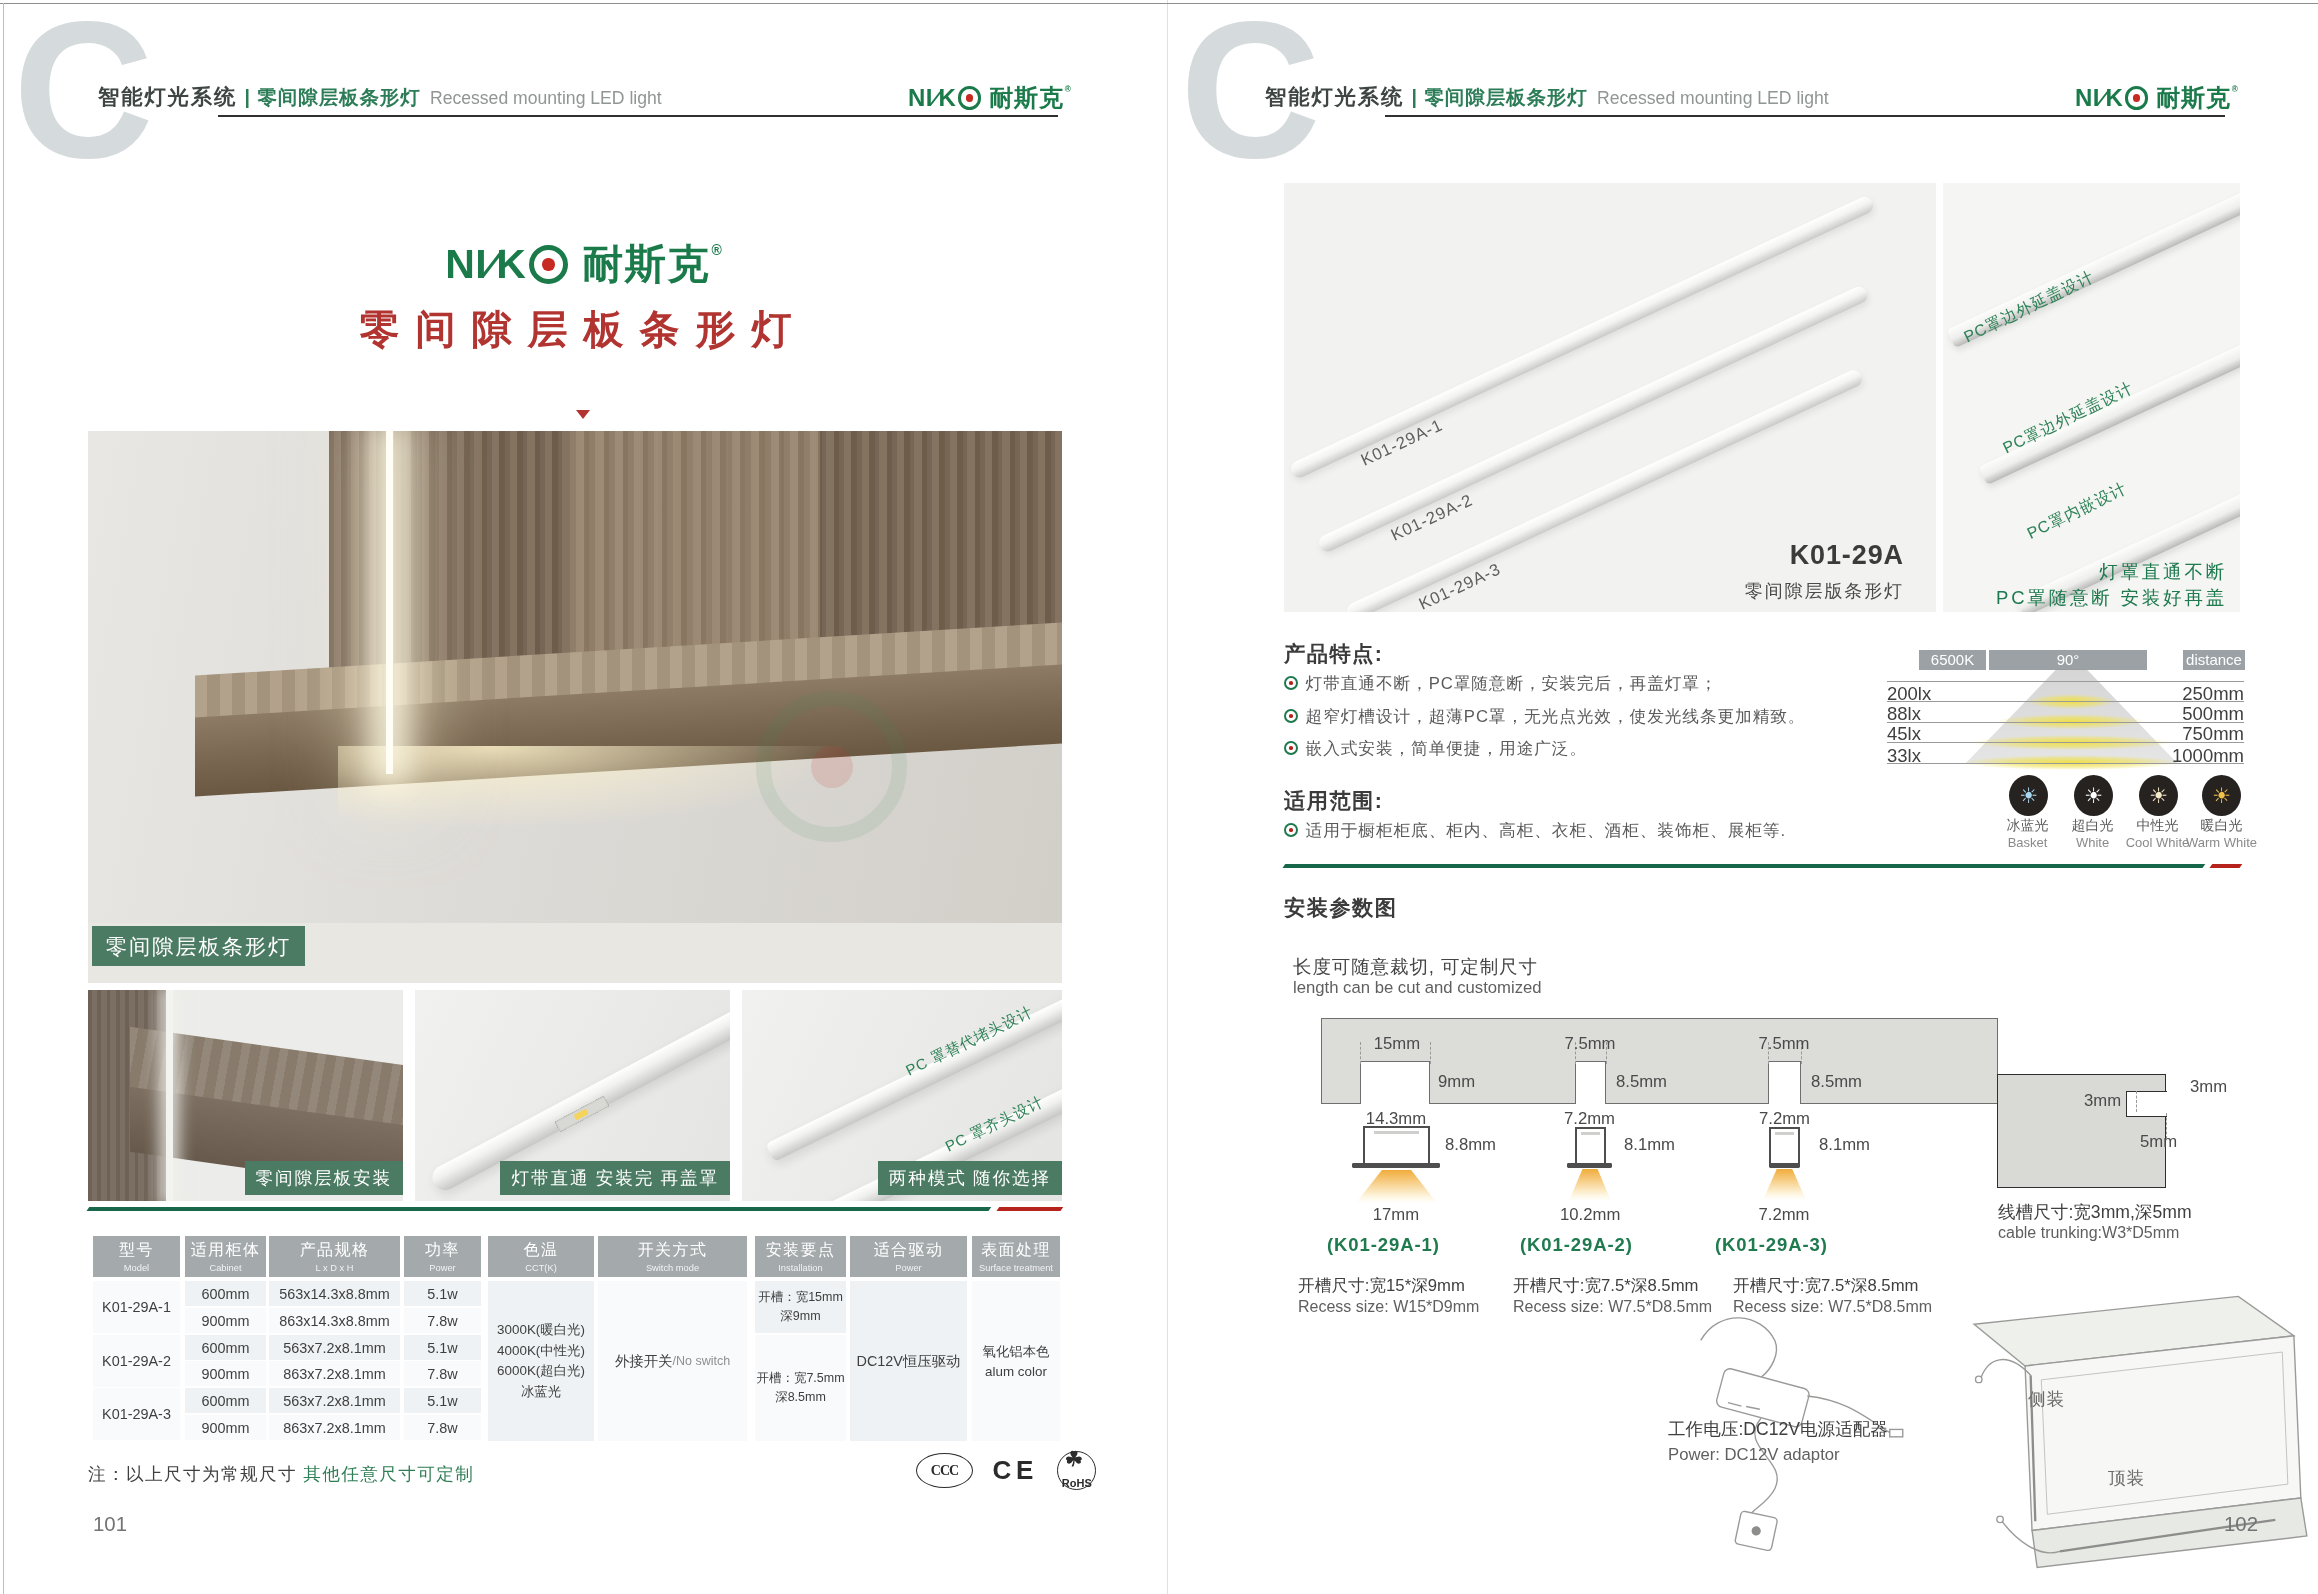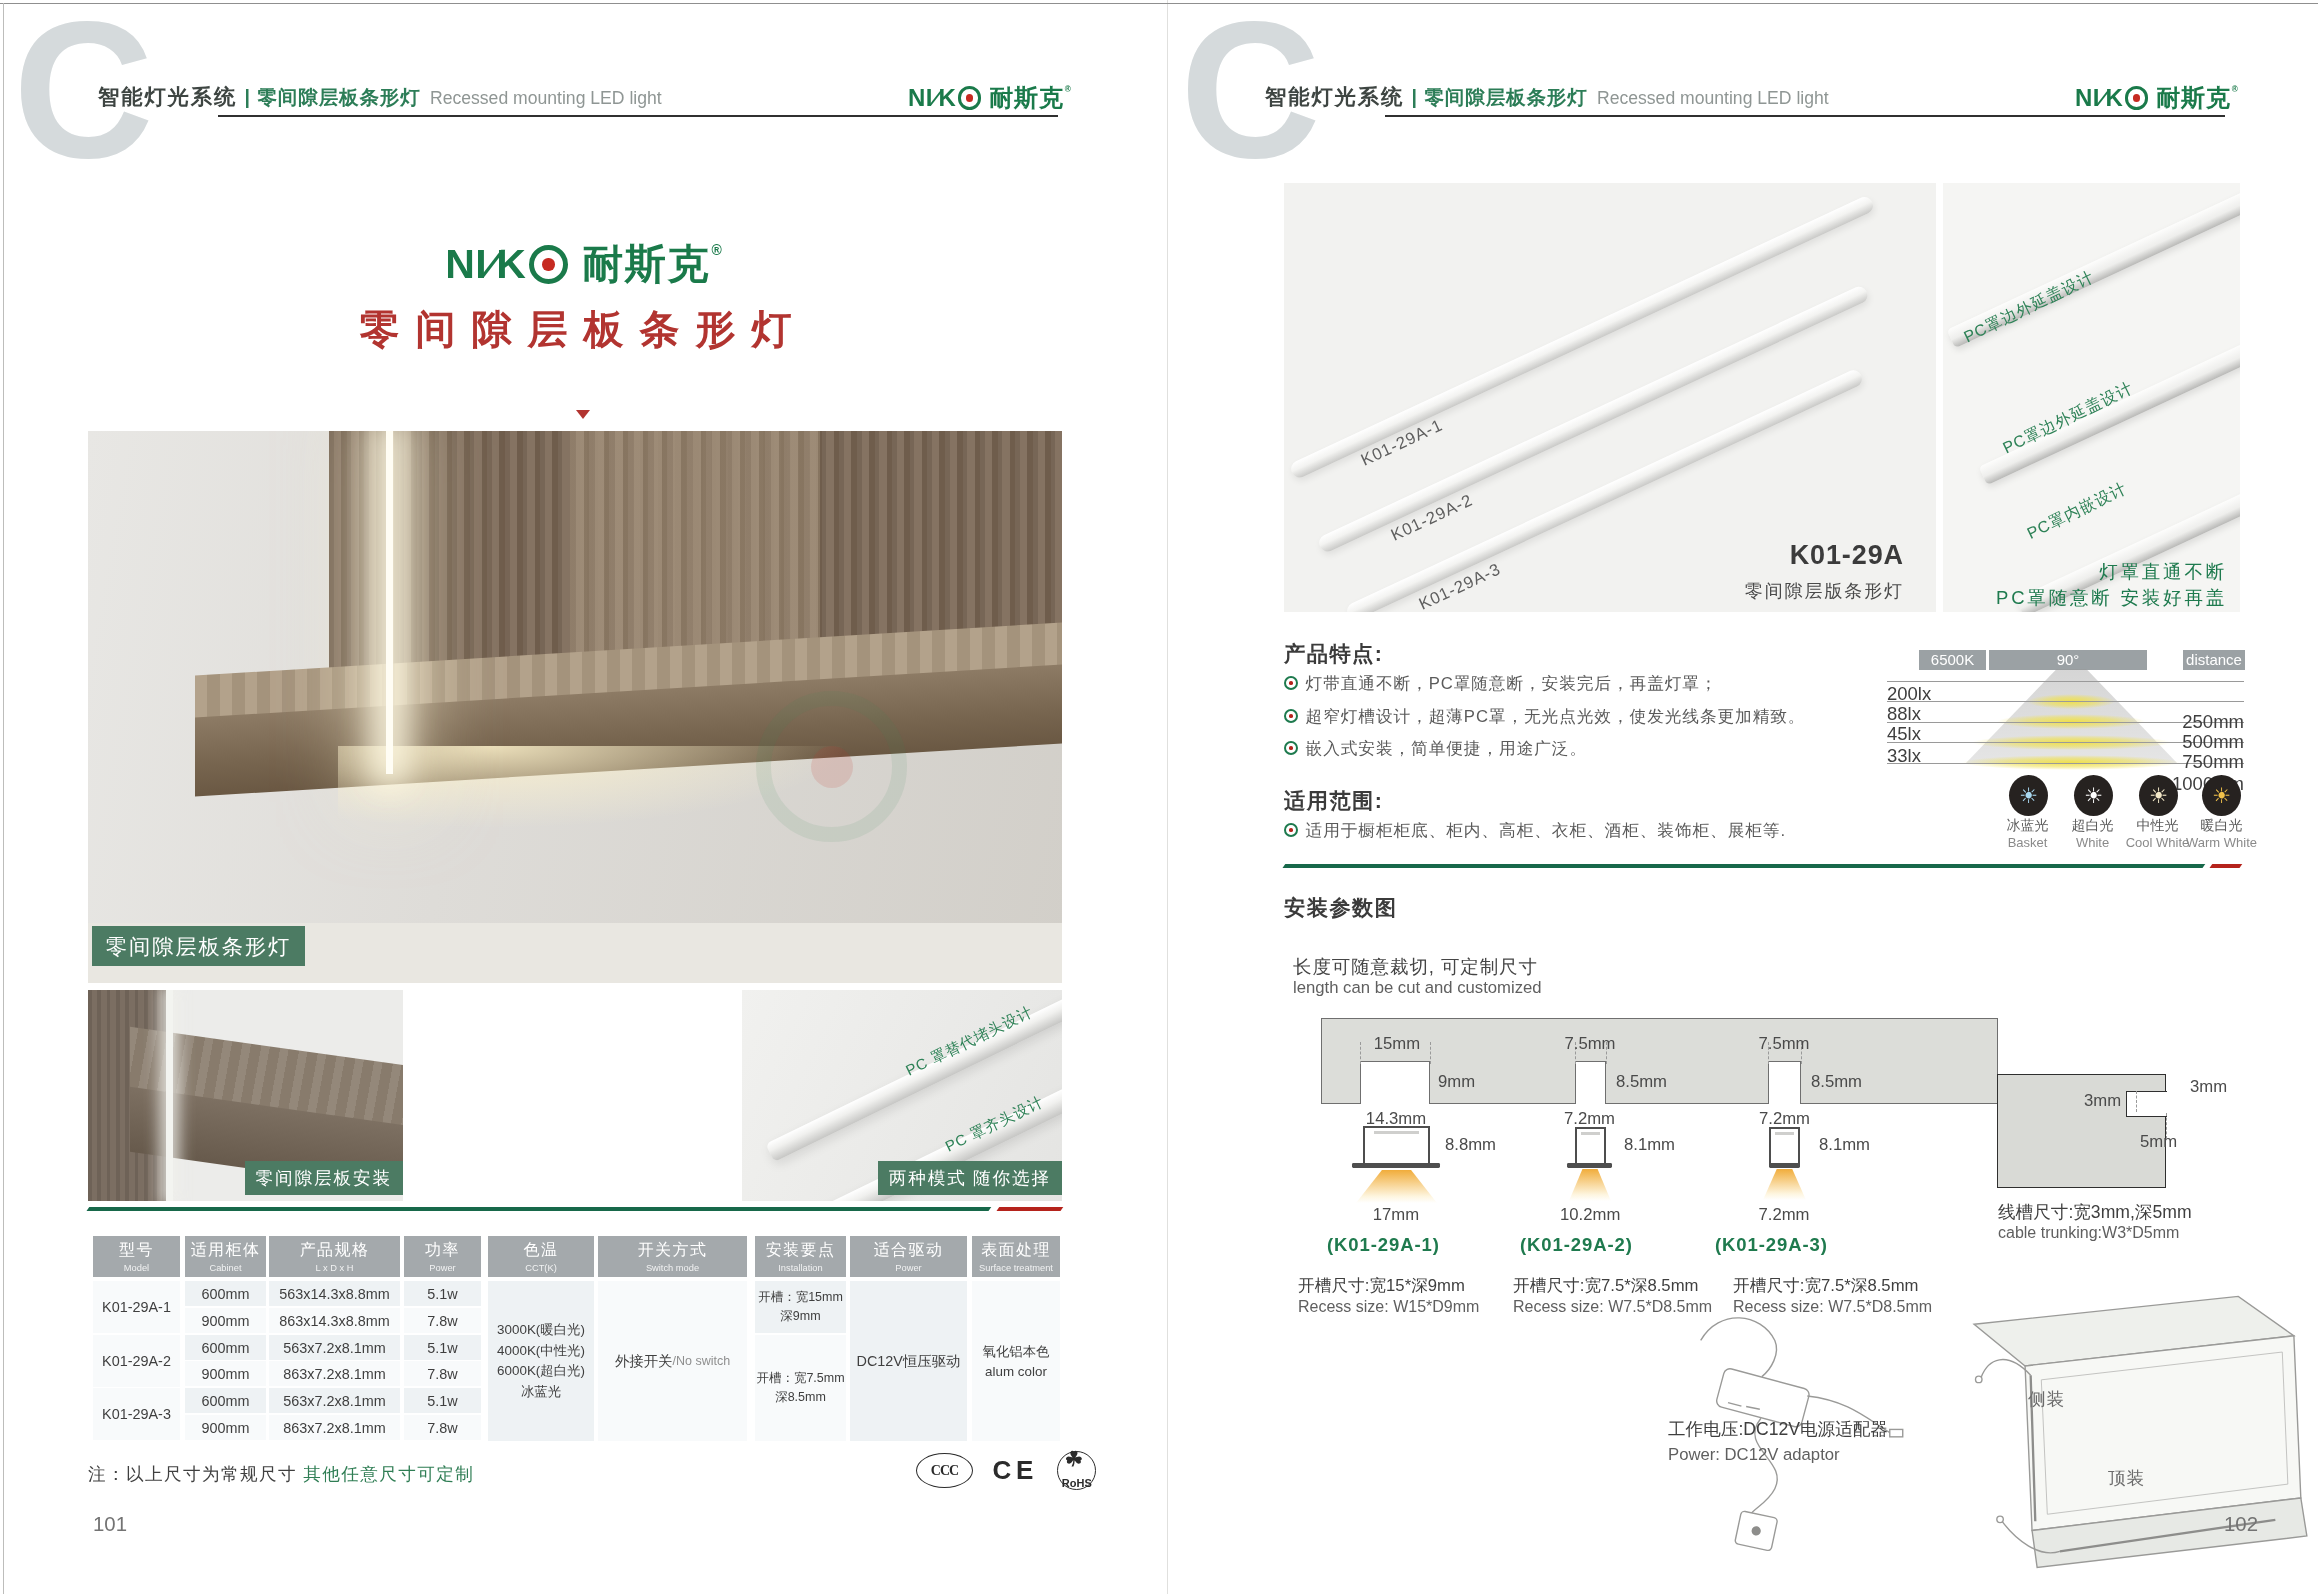--- a/index.html
+++ b/index.html
@@ -134,21 +134,21 @@
   .bullet{display:inline-block;width:10.2px;height:10.2px;border:2.8px solid #1e7a4e;border-radius:50%;
       margin-right:7.4px;position:relative;top:0.9px;}
   .bullet::after{content:"";position:absolute;left:50%;top:50%;width:3.7px;height:3.7px;margin:-1.9px 0 0 -1.9px;
       background:#b5231c;border-radius:50%;}
 
   
   .badge{position:absolute;top:650px;height:19.5px;background:#9ba1a4;color:#fff;display:flex;align-items:center;
       justify-content:center;font-size:15px;}
   .ph-line{position:absolute;left:720px;width:357px;height:0.9px;background:#9a9a9a;}
   .lux{position:absolute;left:720px;font-size:18.5px;color:#3f3f3f;}
-  .dist{position:absolute;left:975px;width:102px;text-align:right;font-size:18.5px;color:#3f3f3f;margin-top:28px;}
+  .dist{position:absolute;left:975px;width:102px;text-align:right;font-size:18.5px;color:#3f3f3f;}
   .cone{position:absolute;left:798px;top:669px;width:213px;height:95px;
       background:linear-gradient(180deg,rgba(150,150,150,.40),rgba(170,170,170,.30));
       clip-path:polygon(43% 0,57% 0,100% 100%,0 100%);}
   .pool{position:absolute;height:15px;border-radius:50%;
       background:radial-gradient(closest-side,#efe04e 0%,rgba(239,224,78,.55) 60%,rgba(239,224,78,0) 100%);}
   .cct-icon{position:absolute;top:775px;width:39px;height:41px;border-radius:50%;background:#262220;
       display:flex;align-items:center;justify-content:center;}
   .cct-sun{font-size:21.3px;line-height:1;font-family:"DejaVu Sans",sans-serif;}
   .cct-cn{position:absolute;top:817px;width:83px;text-align:center;font-size:14px;color:#5a5a5a;}
   .cct-en{position:absolute;top:835px;width:83px;text-align:center;font-size:13px;color:#8a8a8a;}
@@ -227,20 +227,26 @@
       <div class="abs hp-ghost"></div>
       <div class="photo-label">零间隙层板条形灯</div>
     </div>
 
     <div class="abs fig" id="fig1">
       <div class="abs f1-wall"></div>
       <div class="abs f1-shelf"></div>
       <div class="abs f1-shelf-front"></div>
       <div class="abs f1-led"></div>
       <div class="photo-label">零间隙层板安装</div>
+    </div>
+    <div class="abs fig" id="fig2">
+      <div class="abs f2-bg"></div>
+      <div class="strip-sim f2-strip"></div>
+      <div class="abs f2-led"></div>
+      <div class="photo-label">灯带直通 安装完 再盖罩</div>
     </div>
     <div class="abs fig" id="fig3">
       <div class="abs f3-bg"></div>
       <div class="strip-sim f3-strip1"></div>
       <div class="strip-sim f3-strip2"></div>
       <div class="diag-note" style="left:158px;top:42px;">PC 罩替代堵头设计</div>
       <div class="diag-note" style="left:199px;top:125px;">PC 罩齐头设计</div>
       <div class="photo-label">两种模式 随你选择</div>
     </div>
 

